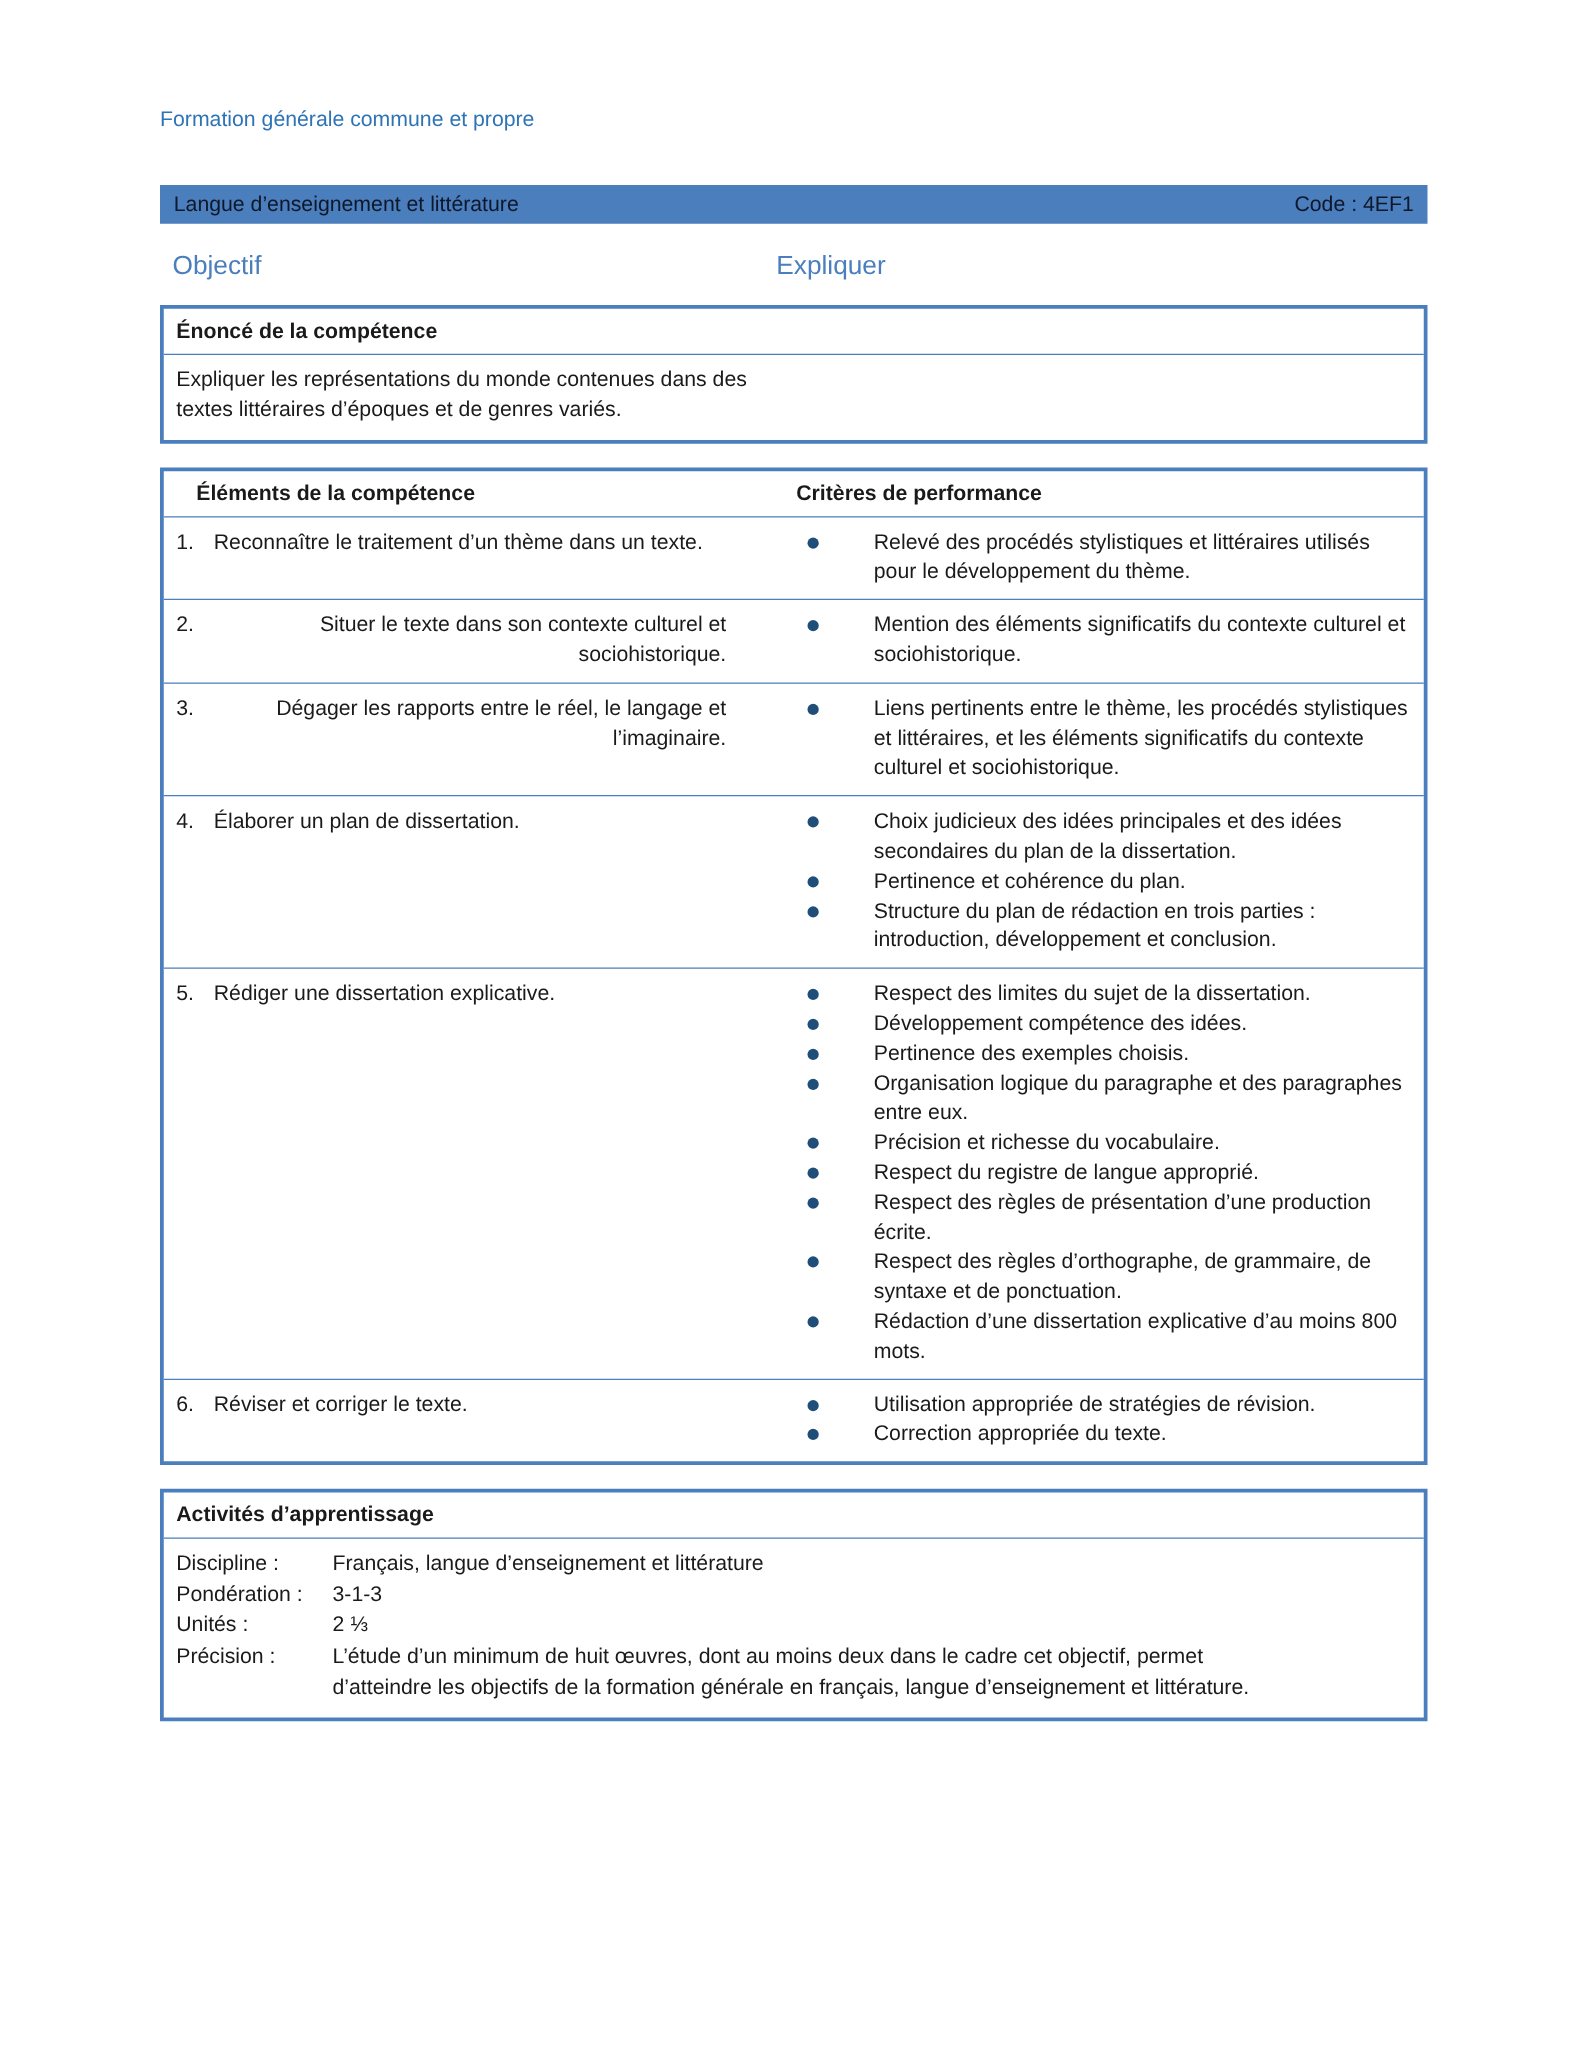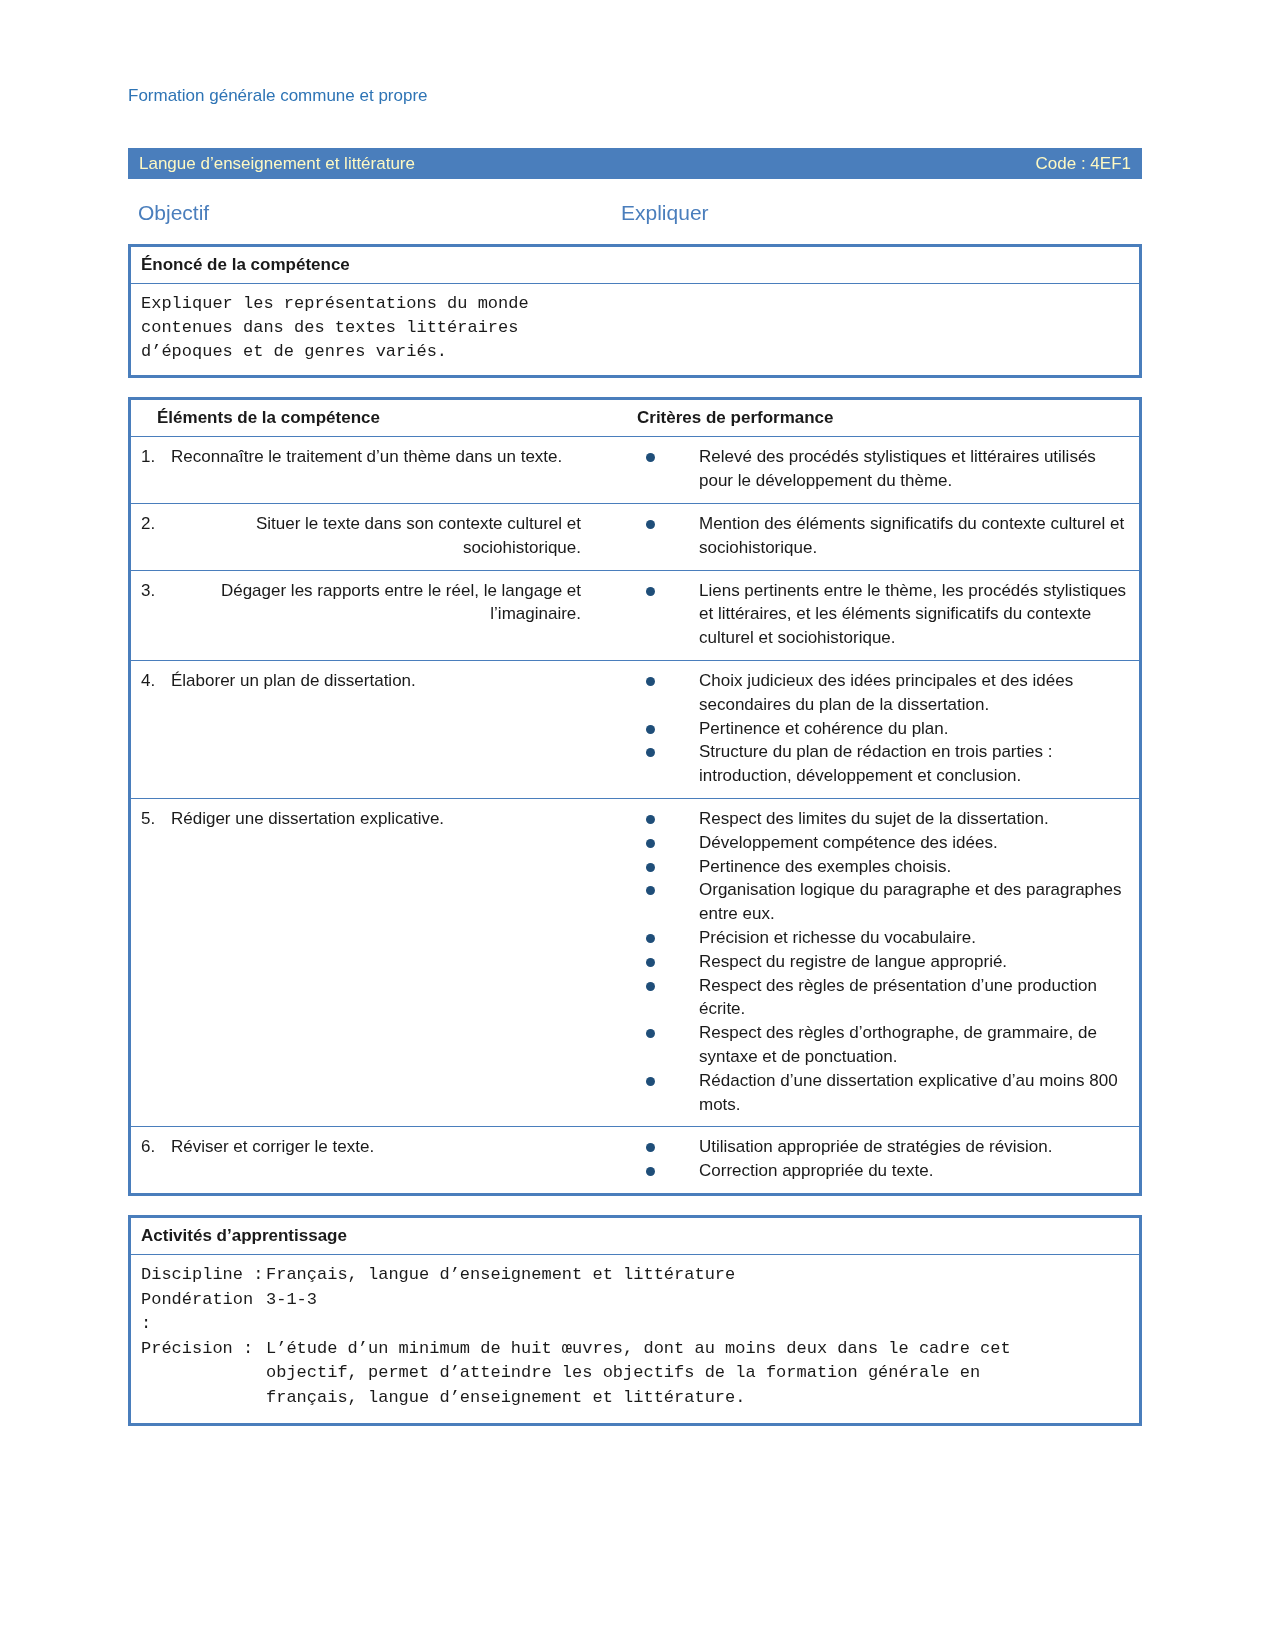--- a/index.html
+++ b/index.html
@@ -21,21 +21,21 @@
     position:relative;
   }
   .top-label{
     color:var(--top-label);
     margin-bottom:42px;
     margin-top:16px;
   }
   .title-bar{
     height:31px;
     background:var(--accent);
-    color:#fef9c3;
+    color:#0f172a;
     display:flex;justify-content:space-between;align-items:center;
     padding:0 11px;
   }
   .col-headings{
     display:grid;grid-template-columns:483px 1fr;
     margin-top:22px;
   }
   .col-headings > div{
     font-weight:normal;font-size:21px;color:var(--accent);
     padding-left:10px;
@@ -43,21 +43,21 @@
   .box{
     border:3px solid var(--accent);
     margin-top:19px;
     background:#fff;
   }
   .box-header{
     font-weight:bold;
     padding:8px 10px;
     border-bottom:1px solid var(--accent);
   }
-  .box-body{padding:8px 10px 12px 10px;line-height:1.4;font-family:Liberation Mono, monospace;}
+  .box-body{padding:8px 10px 12px 10px;line-height:1.4;}
   .enonce-text{margin:0;max-width:470px;}
 
   
   .t-header{
     display:grid;grid-template-columns:480px 1fr;
     border-bottom:1px solid var(--accent);
     font-weight:bold;
   }
   .t-header > div{padding:8px 26px;}
   .t-row{
@@ -246,19 +246,23 @@
     <div class="box-body" id="fields">
         <div class="field">
           <div class="field-label">Discipline :</div>
           <div class="field-value">Français, langue d’enseignement et littérature</div>
         </div>
         <div class="field">
           <div class="field-label">Pondération :</div>
           <div class="field-value">3-1-3</div>
         </div>
         <div class="field">
+          <div class="field-label">Unités :</div>
+          <div class="field-value">2 ⅓</div>
+        </div>
+        <div class="field">
           <div class="field-label">Précision :</div>
           <div class="field-value narrow">L’étude d’un minimum de huit œuvres, dont au moins deux dans le cadre cet objectif, permet d’atteindre les objectifs de la formation générale en français, langue d’enseignement et littérature.</div>
         </div>
       </div>
   </div>
 
 </div>
 
 </body></html>

